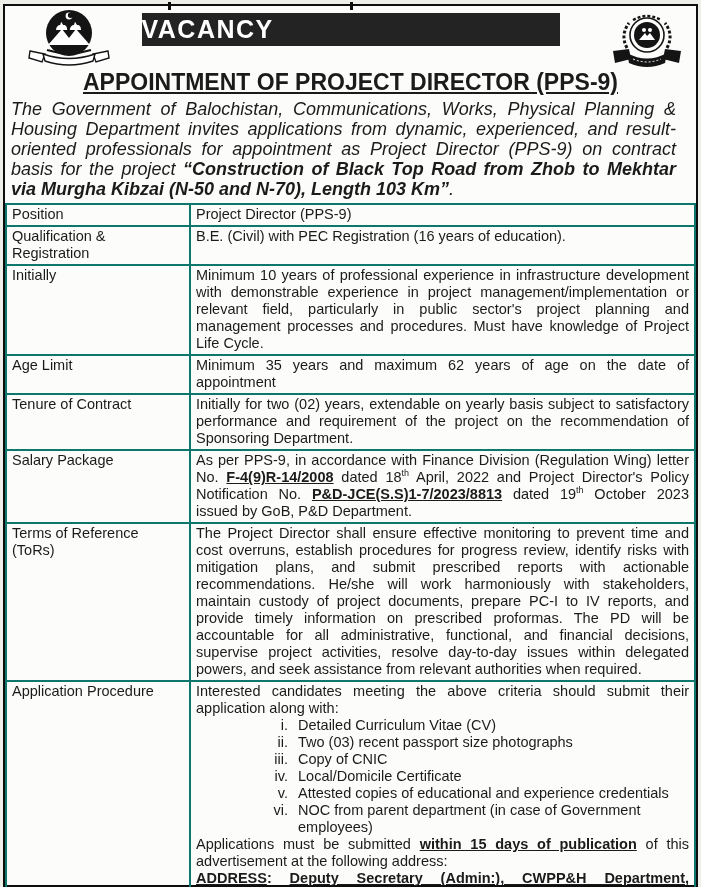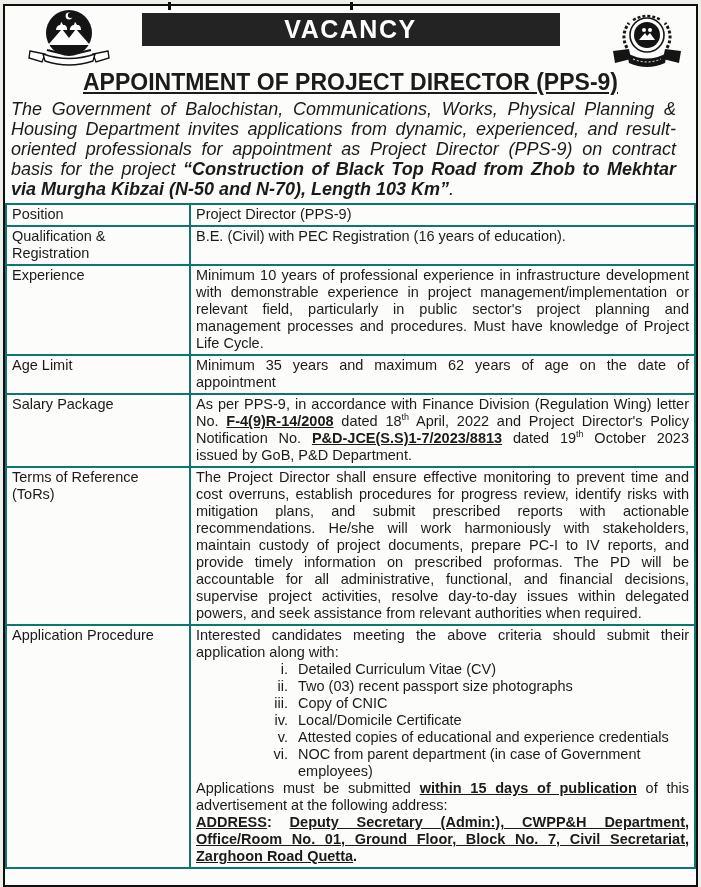--- a/index.html
+++ b/index.html
@@ -15,21 +15,21 @@
     box-sizing:border-box;border:2px solid #0e0e0e;background:#fcfcfa;
     display:flex;flex-direction:column;
   }
   .top-tick{position:absolute;top:-4px;width:3px;height:8px;background:#0e0e0e;}
   
   .header{position:relative;height:62px;flex:none;}
   .emblem-left{position:absolute;left:12px;top:2px;}
   .emblem-right{position:absolute;right:6px;top:4px;}
   .vacancy-bar{
     margin:7px auto 0;width:418px;height:33px;background:#232323;color:#ffffff;
-    font-size:25px;font-weight:bold;text-align:center;line-height:33px;letter-spacing:1.5px;
+    font-size:25px;font-weight:bold;line-height:33px;letter-spacing:1.5px;
   }
   .subtitle{
     text-align:center;font-weight:bold;font-size:23px;margin-top:1px;flex:none;
     text-decoration:underline;text-underline-offset:2px;
   }
   .intro{
     padding:3px 20px 2px 6px;font-size:18px;line-height:20px;text-align:justify;flex:none;font-style:italic;
   }
   
   table.spec{width:100%;border-collapse:collapse;margin-top:2px;flex:none;}
@@ -94,26 +94,30 @@
     <tbody>
         <tr>
       <td class="lbl">Position</td>
       <td class="val">Project Director (PPS-9)</td>
     </tr>
     <tr>
       <td class="lbl">Qualification &amp; Registration</td>
       <td class="val">B.E. (Civil) with PEC Registration (16 years of education).</td>
     </tr>
     <tr>
-      <td class="lbl">Experience</td>
+      <td class="lbl">Initially</td>
       <td class="val">Minimum 10 years of professional experience in infrastructure development with demonstrable experience in project management/implementation or relevant field, particularly in public sector's project planning and management processes and procedures. Must have knowledge of Project Life Cycle.</td>
     </tr>
     <tr>
       <td class="lbl">Age Limit</td>
       <td class="val">Minimum 35 years and maximum 62 years of age on the date of appointment</td>
+    </tr>
+    <tr>
+      <td class="lbl">Tenure of Contract</td>
+      <td class="val">Initially for two (02) years, extendable on yearly basis subject to satisfactory performance and requirement of the project on the recommendation of Sponsoring Department.</td>
     </tr>
     <tr>
       <td class="lbl">Salary Package</td>
       <td class="val"><span>As per PPS-9, in accordance with Finance Division (Regulation Wing) letter No. </span><span style="font-weight: bold; text-decoration: underline;">F-4(9)R-14/2008</span><span> dated 18</span><sup>th</sup><span> April, 2022 and Project Director's Policy Notification No. </span><span style="font-weight: bold; text-decoration: underline;">P&amp;D-JCE(S.S)1-7/2023/8813</span><span> dated 19</span><sup>th</sup><span> October 2023 issued by GoB, P&amp;D Department.</span></td>
     </tr>
     <tr>
       <td class="lbl">Terms of Reference (ToRs)</td>
       <td class="val">The Project Director shall ensure effective monitoring to prevent time and cost overruns, establish procedures for progress review, identify risks with mitigation plans, and submit prescribed reports with actionable recommendations. He/she will work harmoniously with stakeholders, maintain custody of project documents, prepare PC-I to IV reports, and provide timely information on prescribed proformas. The PD will be accountable for all administrative, functional, and financial decisions, supervise project activities, resolve day-to-day issues within delegated powers, and seek assistance from relevant authorities when required.</td>
     </tr>
     <tr>

